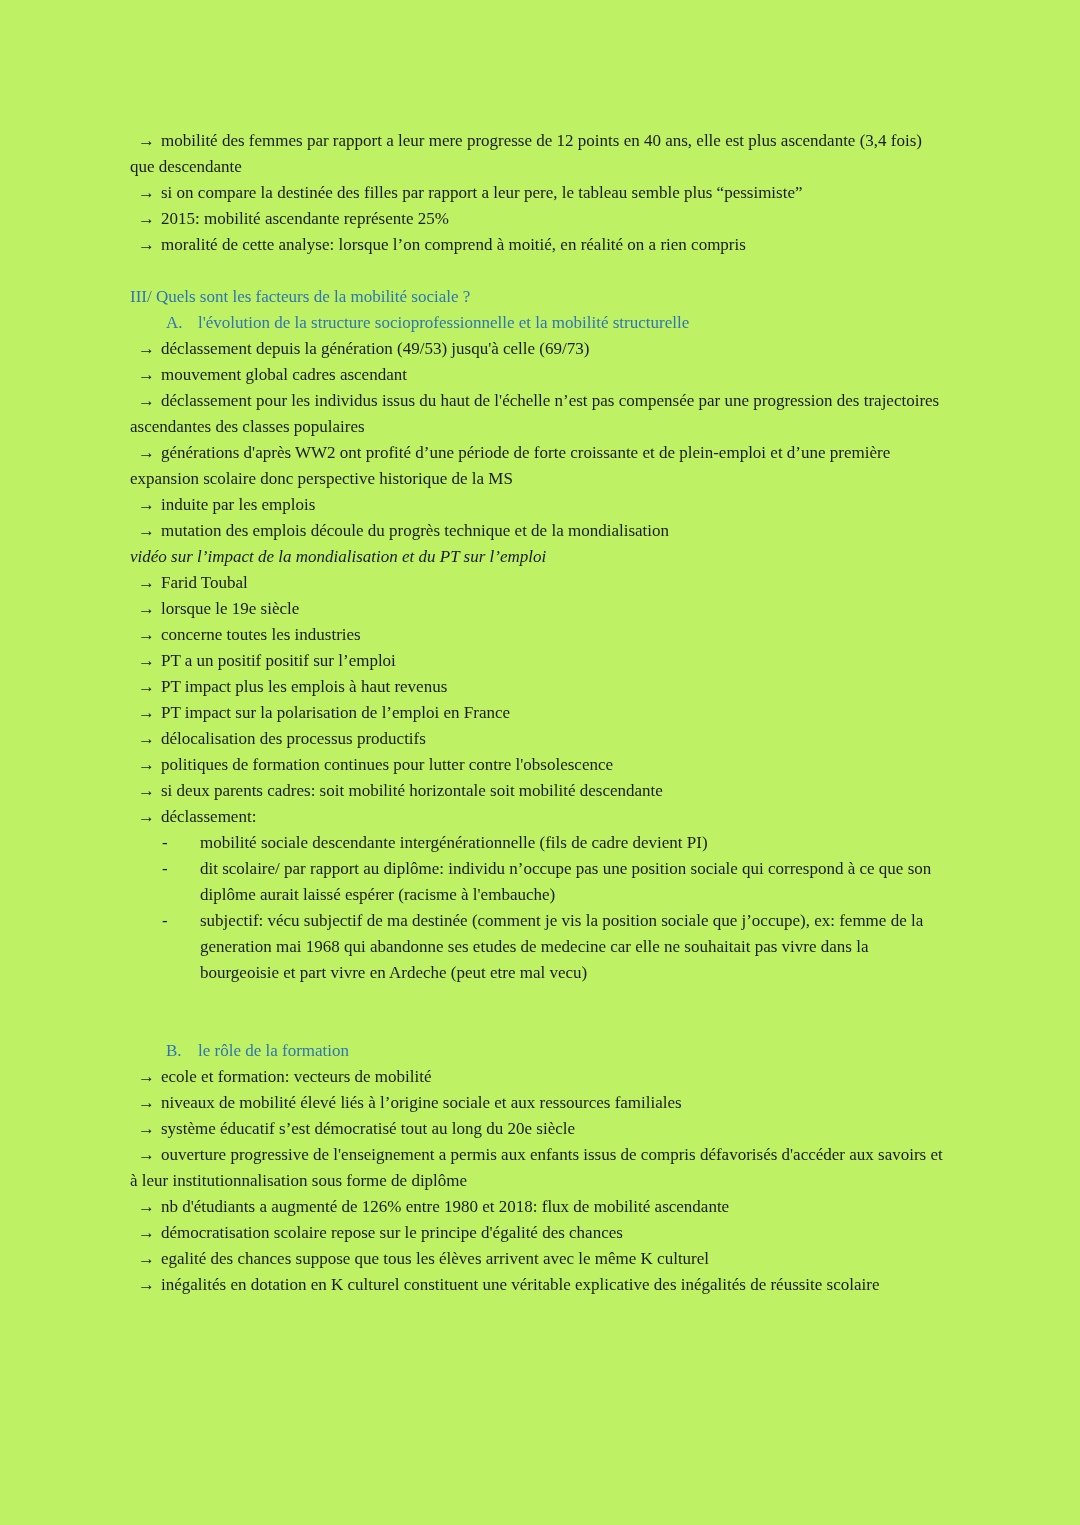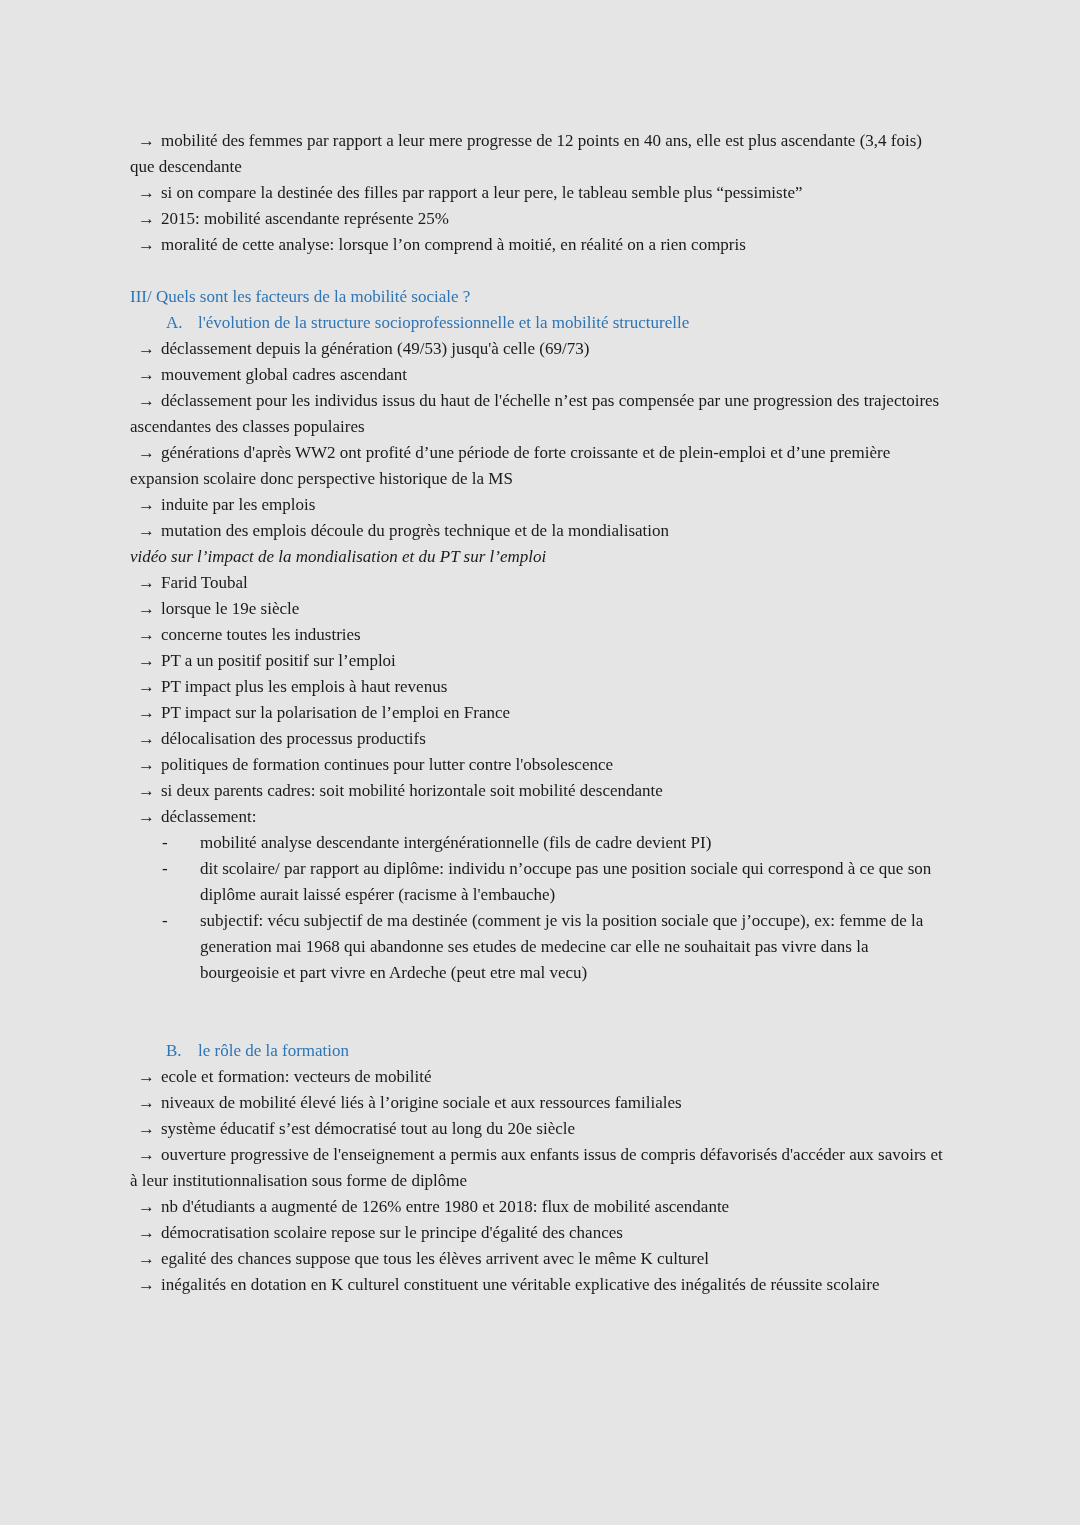--- a/index.html
+++ b/index.html
@@ -6,21 +6,21 @@
   html, body { margin: 0; padding: 0; }
   body {
     width: 1080px;
     height: 1525px;
     background: #ffffff;
     overflow: hidden;
   }
   .doc {
     width: 1080px;
     height: 1525px;
-    background: #e5e5e5;
+    background: #bef264;
   }
   .content {
     padding: 128px 130px 0 130px;
     font-family: "Liberation Serif", "DejaVu Serif", serif;
     font-size: 17px;
     line-height: 26px;
     color: var(--text-color, #1b1b1b);
   }
   p.block { margin: 0; }
   .block-bullet { text-indent: 8px; }
@@ -70,21 +70,21 @@
       <p class="block block-bullet"><span class="marker">→</span><span class="text">Farid Toubal</span></p>
       <p class="block block-bullet"><span class="marker">→</span><span class="text">lorsque le 19e siècle</span></p>
       <p class="block block-bullet"><span class="marker">→</span><span class="text">concerne toutes les industries</span></p>
       <p class="block block-bullet"><span class="marker">→</span><span class="text">PT a un positif positif sur l’emploi</span></p>
       <p class="block block-bullet"><span class="marker">→</span><span class="text">PT impact plus les emplois à haut revenus</span></p>
       <p class="block block-bullet"><span class="marker">→</span><span class="text">PT impact sur la polarisation de l’emploi en France</span></p>
       <p class="block block-bullet"><span class="marker">→</span><span class="text">délocalisation des processus productifs</span></p>
       <p class="block block-bullet"><span class="marker">→</span><span class="text">politiques de formation continues pour lutter contre l'obsolescence</span></p>
       <p class="block block-bullet"><span class="marker">→</span><span class="text">si deux parents cadres: soit mobilité horizontale soit mobilité descendante</span></p>
       <p class="block block-bullet"><span class="marker">→</span><span class="text">déclassement:</span></p>
-      <p class="block block-dash"><span class="dash-marker">-</span><span class="text">mobilité analyse descendante intergénérationnelle (fils de cadre devient PI)</span></p>
+      <p class="block block-dash"><span class="dash-marker">-</span><span class="text">mobilité sociale descendante intergénérationnelle (fils de cadre devient PI)</span></p>
       <p class="block block-dash"><span class="dash-marker">-</span><span class="text">dit scolaire/ par rapport au diplôme: individu n’occupe pas une position sociale qui correspond à ce que son diplôme aurait laissé espérer (racisme à l'embauche)</span></p>
       <p class="block block-dash"><span class="dash-marker">-</span><span class="text">subjectif: vécu subjectif de ma destinée (comment je vis la position sociale que j’occupe), ex: femme de la generation mai 1968 qui abandonne ses etudes de medecine car elle ne souhaitait pas vivre dans la bourgeoisie et part vivre en Ardeche (peut etre mal vecu)</span></p>
       <div class="spacer" style="height: 52px;"></div>
       <p class="block block-subheading"><span class="letter">B.</span><span class="text">le rôle de la formation</span></p>
       <p class="block block-bullet"><span class="marker">→</span><span class="text">ecole et formation: vecteurs de mobilité</span></p>
       <p class="block block-bullet"><span class="marker">→</span><span class="text">niveaux de mobilité élevé liés à l’origine sociale et aux ressources familiales</span></p>
       <p class="block block-bullet"><span class="marker">→</span><span class="text">système éducatif s’est démocratisé tout au long du 20e siècle</span></p>
       <p class="block block-bullet"><span class="marker">→</span><span class="text">ouverture progressive de l'enseignement a permis aux enfants issus de compris défavorisés d'accéder aux savoirs et à leur institutionnalisation sous forme de diplôme</span></p>
       <p class="block block-bullet"><span class="marker">→</span><span class="text">nb d'étudiants a augmenté de 126% entre 1980 et 2018: flux de mobilité ascendante</span></p>
       <p class="block block-bullet"><span class="marker">→</span><span class="text">démocratisation scolaire repose sur le principe d'égalité des chances</span></p>

